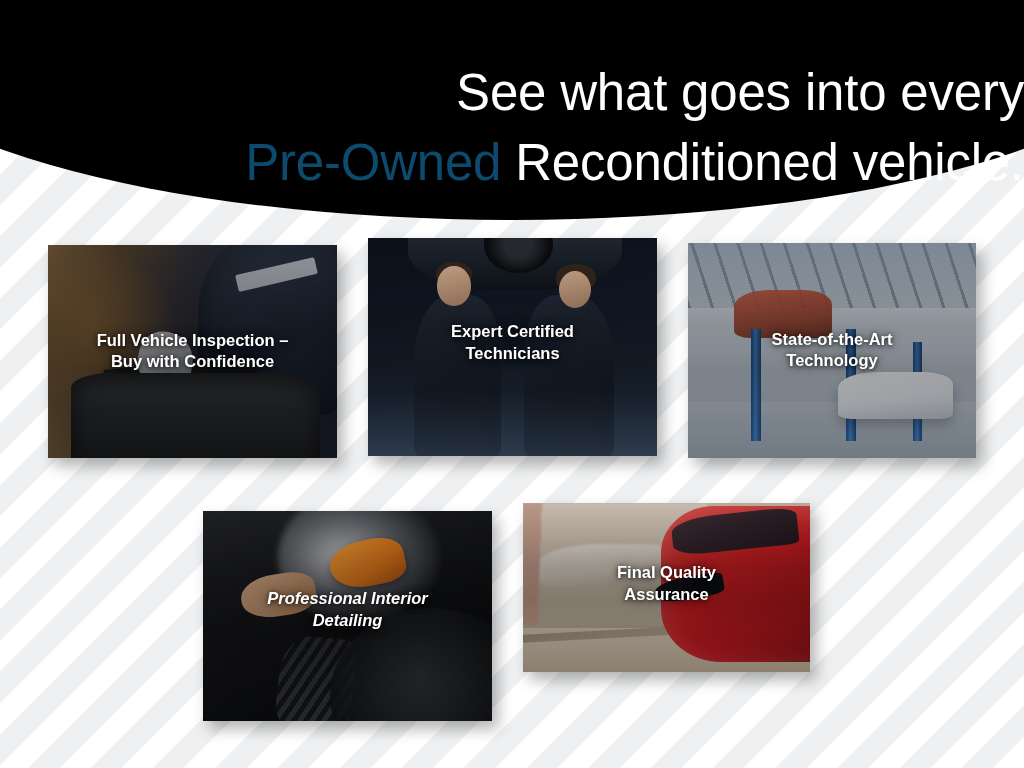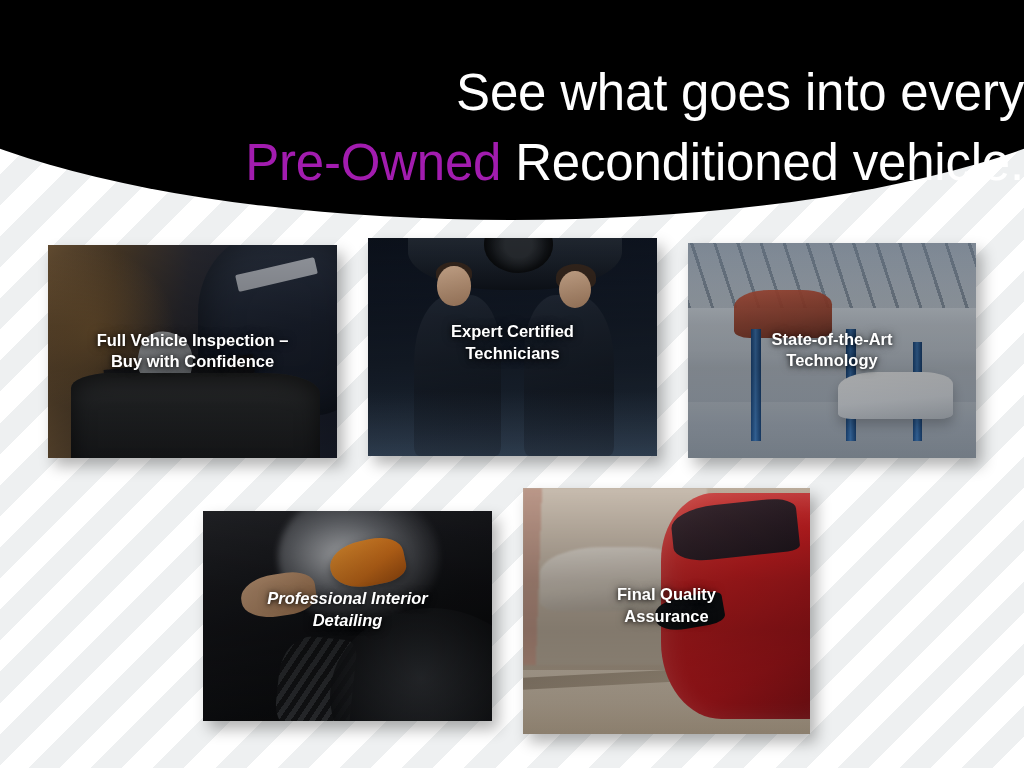--- a/index.html
+++ b/index.html
@@ -44,21 +44,21 @@
     position:absolute;
     top:58px; left:0; width:1024px;
     text-align:right;
     color:#ffffff;
     font-size:51px;
     font-weight:400;
     line-height:1.38;
     letter-spacing:-0.2px;
     white-space:pre-line;
   }
-  #headline .accent { color:#a21caf; }
+  #headline .accent { color:#0c4a6e; }
 
   
   .card {
     position:absolute;
     overflow:hidden;
     background:#2b2b2b;
     box-shadow:6px 8px 14px rgba(0,0,0,0.30);
   }
   .card .photo {
     position:absolute; inset:0;
@@ -83,21 +83,21 @@
     line-height:1.33;
     text-shadow:0 1px 4px rgba(0,0,0,0.75), 0 0 10px rgba(0,0,0,0.55);
     white-space:pre-line;
   }
 
   
   #card-1 { left:48px;  top:245px; width:289px; height:213px;padding-left:11px; }
   #card-2 { left:368px; top:238px; width:289px; height:218px; }
   #card-3 { left:688px; top:243px; width:288px; height:215px; }
   #card-4 { left:203px; top:511px; width:289px; height:210px; }
-  #card-5 { left:523px; top:488px; width:287px; height:246px; }
+  #card-5 { left:523px; top:503px; width:287px; height:169px; }
 
   #card-2 .caption { top:48%; }
   #card-4 .caption { top:47%;font-style:italic; }
   #card-5 .caption { top:48%; }
 
   
 
   
   .ph-inspection {
     background:

